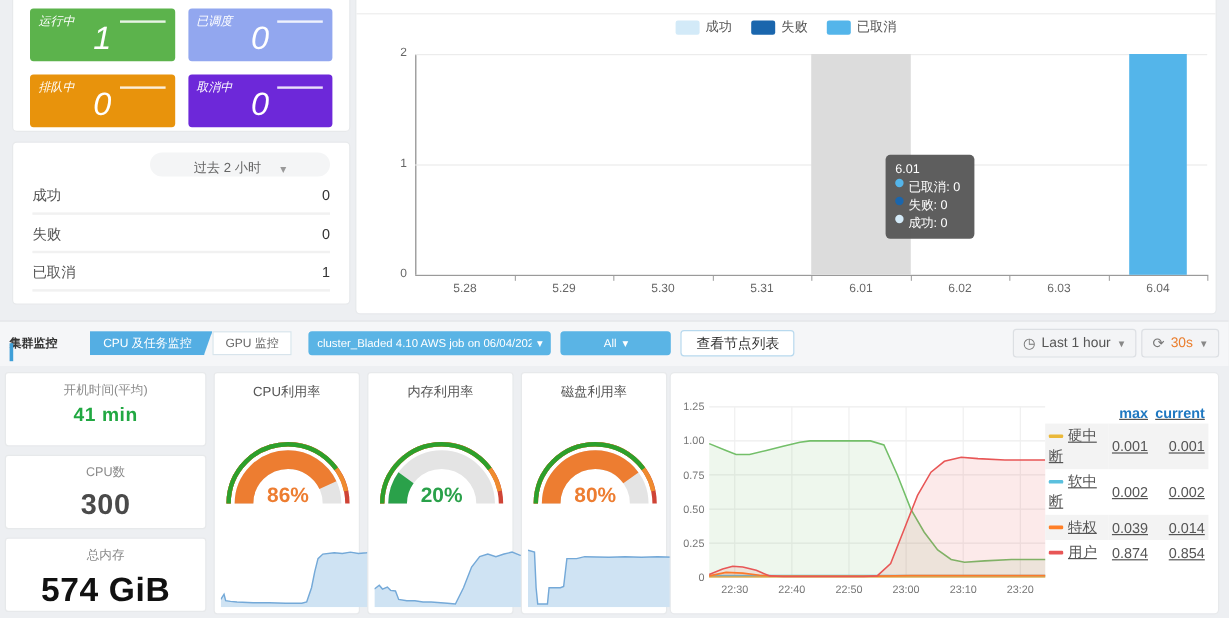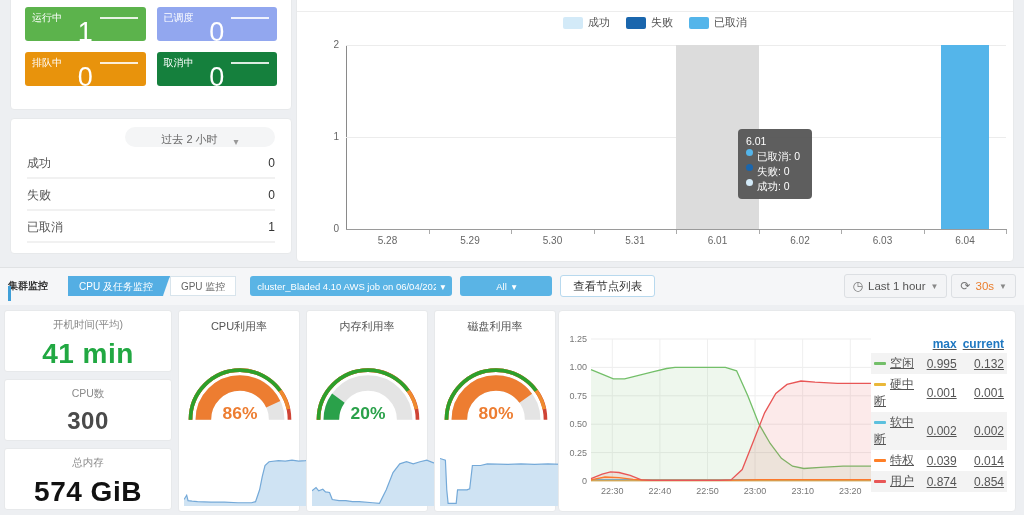--- a/index.html
+++ b/index.html
@@ -3,21 +3,21 @@
 <meta charset="utf-8">
 <style>
   * { margin:0; padding:0; box-sizing:border-box; }
   html,body { width:1024px; height:515px; overflow:hidden; }
   body { background:#edeff2; font-family:"Liberation Sans","DejaVu Sans",sans-serif; color:#333; position:relative; }
   .panel { position:absolute; background:#fff; border:1px solid #e7e9eb; border-radius:4px; }
 
   
   #stat-panel { left:10px; top:-6px; width:282px; height:116px; }
   #stat-grid { display:grid; grid-template-columns:1fr 1fr; gap:11px; padding:12px 14px; }
-  .stat-card { position:relative; height:34px; border-radius:3px; color:#fff; }
+  .stat-card { position:relative; height:44px; border-radius:3px; color:#fff;font-style:italic; }
   .stat-label { position:absolute; left:7px; top:4px; font-size:10px; }
   .stat-line { position:absolute; right:8px; top:10px; width:38px; height:2px; background:rgba(255,255,255,.85); }
   .stat-value { position:absolute; left:0; right:0; top:10px; text-align:center; font-size:27px; }
 
   
   #summary-panel { left:10px; top:118px; width:282px; height:136px; padding:8px 16px; }
   #range-select { margin-left:auto; width:150px; height:20px; background:#f4f5f6; border-radius:11px;
     display:flex; align-items:flex-end; justify-content:center; gap:16px; font-size:11px; color:#666; cursor:pointer; }
   #range-select .chev { color:#999; font-size:10px; }
   .sum-row { display:flex; justify-content:space-between; align-items:center; height:30px; margin-top:2px;
@@ -42,21 +42,21 @@
   #bar-tooltip { position:absolute; left:441px; top:142px; width:74px; background:rgba(85,85,85,.95);
     border-radius:4px; padding:5px 8px; color:#fff; font-size:10.5px; line-height:15px; z-index:5; }
   .tt-row { display:flex; gap:4px; white-space:nowrap; }
   .tt-dot { width:7px; height:7px; border-radius:50%; flex:0 0 auto; }
 
   
   #section-strip { position:absolute; left:0; right:0; top:267px; height:38px; background:#f5f6f8; border-top:1px solid #e0e2e4; }
   #cluster-header { position:absolute; left:0; top:271px; width:1024px; height:30px; display:flex; align-items:center; }
   #section-title { display:flex; align-items:center; gap:6px; margin-left:8px; font-size:10px; font-weight:bold; color:#333; }
   #section-title .bar { width:3px; height:15px; background:#3f9fd8; }
-  #tabs { display:flex; margin-left:20px; }
+  #tabs { display:flex; margin-left:27px; }
   .tab { height:20px; line-height:20px; padding:0 10px; font-size:10px; color:#666; background:#fff;
     border:1px solid #d8e4ec; cursor:pointer; white-space:nowrap; }
   .tab-active { background:#54aee3; color:#fff; border-color:#54aee3; clip-path:polygon(0 0,100% 0,calc(100% - 7px) 100%,0 100%); padding-right:16px; }
   .blue-select { height:20px; background:#5ab4e5; border-radius:3px; color:#fff; font-size:9.5px;
     display:flex; align-items:center; padding:0 7px; gap:5px; cursor:pointer; white-space:nowrap; overflow:hidden; }
   #job-select { width:202px; margin-left:14px; }
   #job-select span.txt { overflow:hidden; text-overflow:clip; white-space:nowrap; flex:1; }
   #node-filter { width:92px; margin-left:8px; justify-content:center; }
   #view-nodes-btn { margin-left:8px; height:22px; padding:0 12px; background:#fff; border:1px solid #b8d9ee;
     border-radius:3px; font-size:11.5px; color:#333; cursor:pointer; }
@@ -103,21 +103,21 @@
       <div class="stat-card" style="background:#92a7ef">
      <span class="stat-label">已调度</span>
      <span class="stat-line"></span>
      <div class="stat-value">0</div>
    </div>
       <div class="stat-card" style="background:#e8930c">
      <span class="stat-label">排队中</span>
      <span class="stat-line"></span>
      <div class="stat-value">0</div>
    </div>
-      <div class="stat-card" style="background:#15803d">
+      <div class="stat-card" style="background:#6d28d9">
      <span class="stat-label">取消中</span>
      <span class="stat-line"></span>
      <div class="stat-value">0</div>
    </div>
     </div>
 </div>
 
 <div class="panel" id="summary-panel">
   <div id="range-select">
     <span>过去 2 小时</span>
@@ -230,21 +230,21 @@
       <span class="icn">⟳</span>
       <span id="refresh-val">30s</span>
       <span class="chev">▼</span>
     </div>
   </div>
 </div>
 
 <div id="mini-cards">
     <div class="mini-card" style="top:310px">
      <div class="mini-label">开机时间(平均)</div>
-     <div class="mini-value" style="color:#21a842;font-size:28px">41 min</div>
+     <div class="mini-value" style="color:#21a842;font-size:16px">41 min</div>
    </div>
     <div class="mini-card" style="top:379px">
      <div class="mini-label">CPU数</div>
      <div class="mini-value" style="color:#4a4a4a;font-size:24px">300</div>
    </div>
     <div class="mini-card" style="top:448px">
      <div class="mini-label">总内存</div>
      <div class="mini-value" style="color:#111111;font-size:28px">574 GiB</div>
    </div>
   </div>
@@ -335,25 +335,20 @@
   <table id="load-legend">
     <thead>
         <tr>
       <th></th>
       <th>max</th>
       <th>current</th>
     </tr>
       </thead>
     <tbody>
         <tr>
-     <td><span class="leg-dash" style="background:#73bf69"></span>空闲</td>
-     <td class="num">0.995</td>
-     <td class="num">0.132</td>
-   </tr>
-        <tr>
      <td><span class="leg-dash" style="background:#eab839"></span>硬中断</td>
      <td class="num">0.001</td>
      <td class="num">0.001</td>
    </tr>
         <tr>
      <td><span class="leg-dash" style="background:#5bc0de"></span>软中断</td>
      <td class="num">0.002</td>
      <td class="num">0.002</td>
    </tr>
         <tr>

